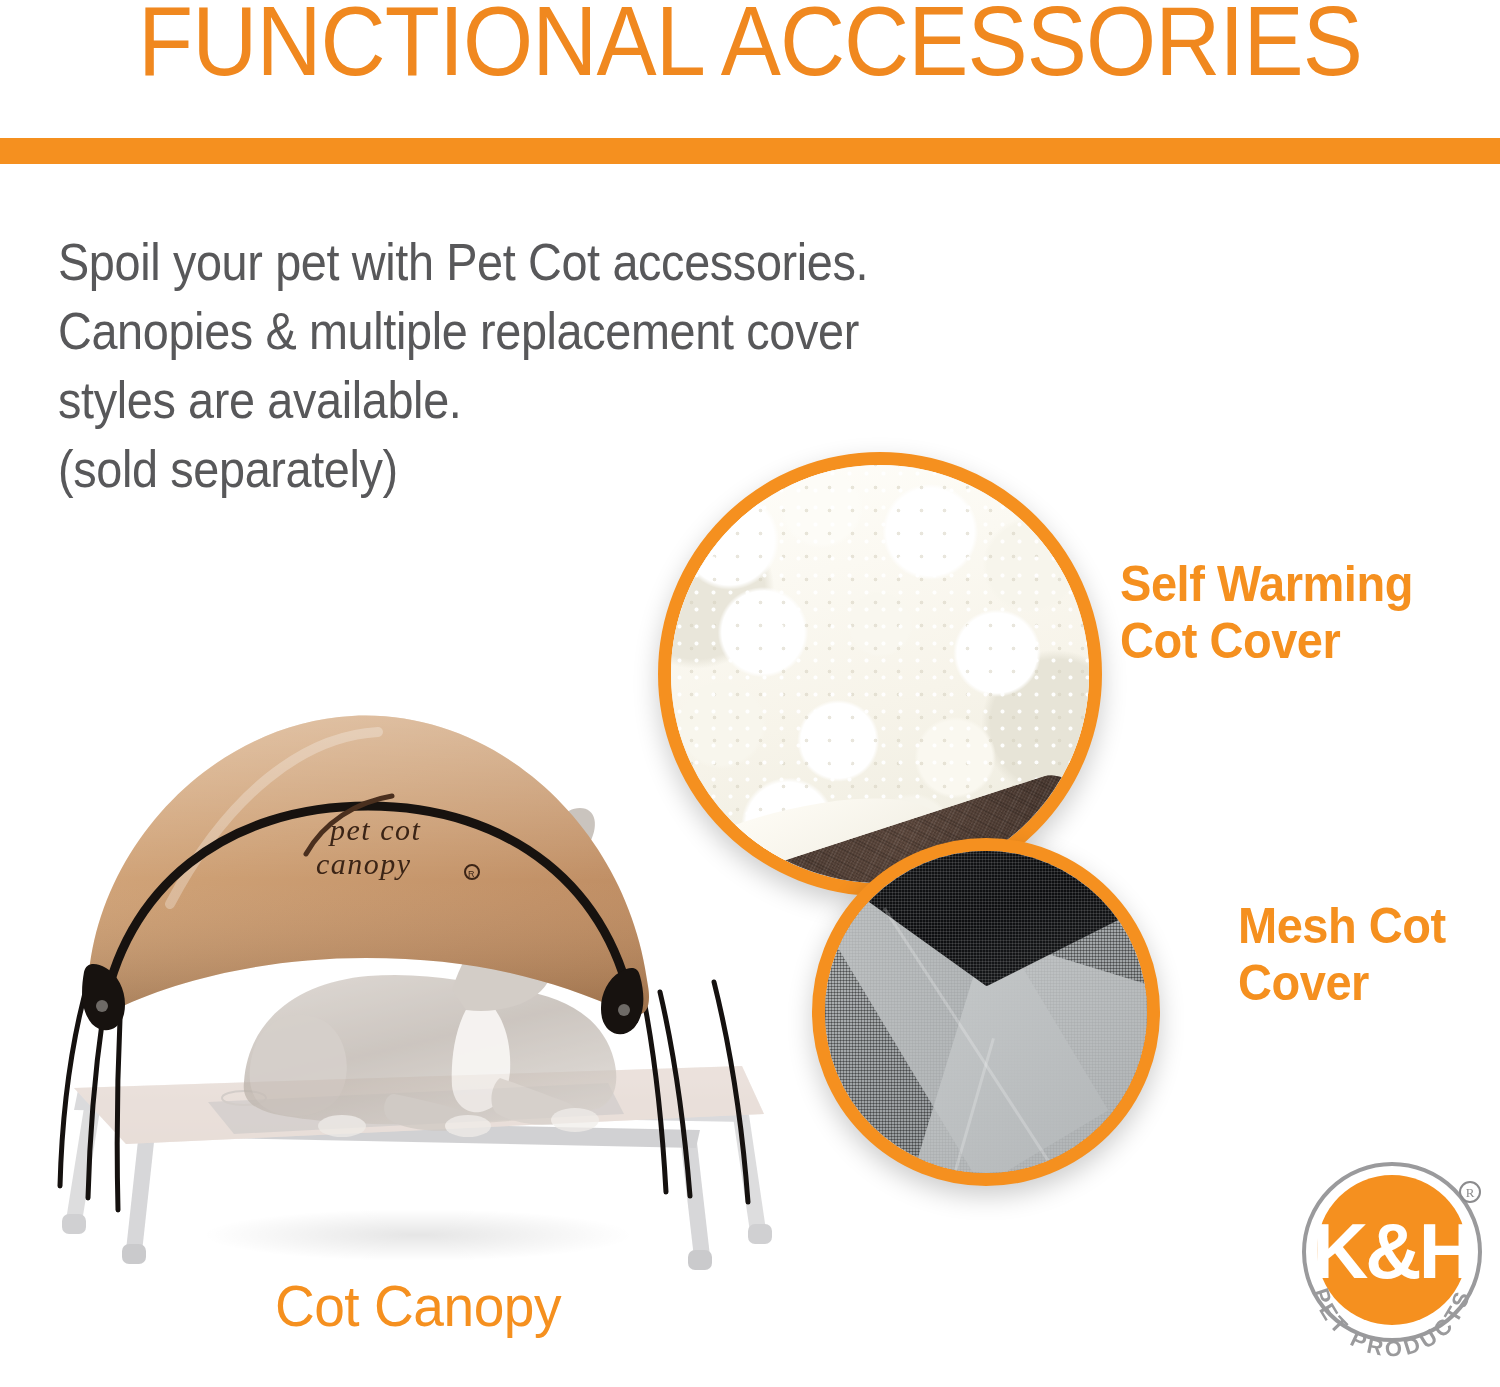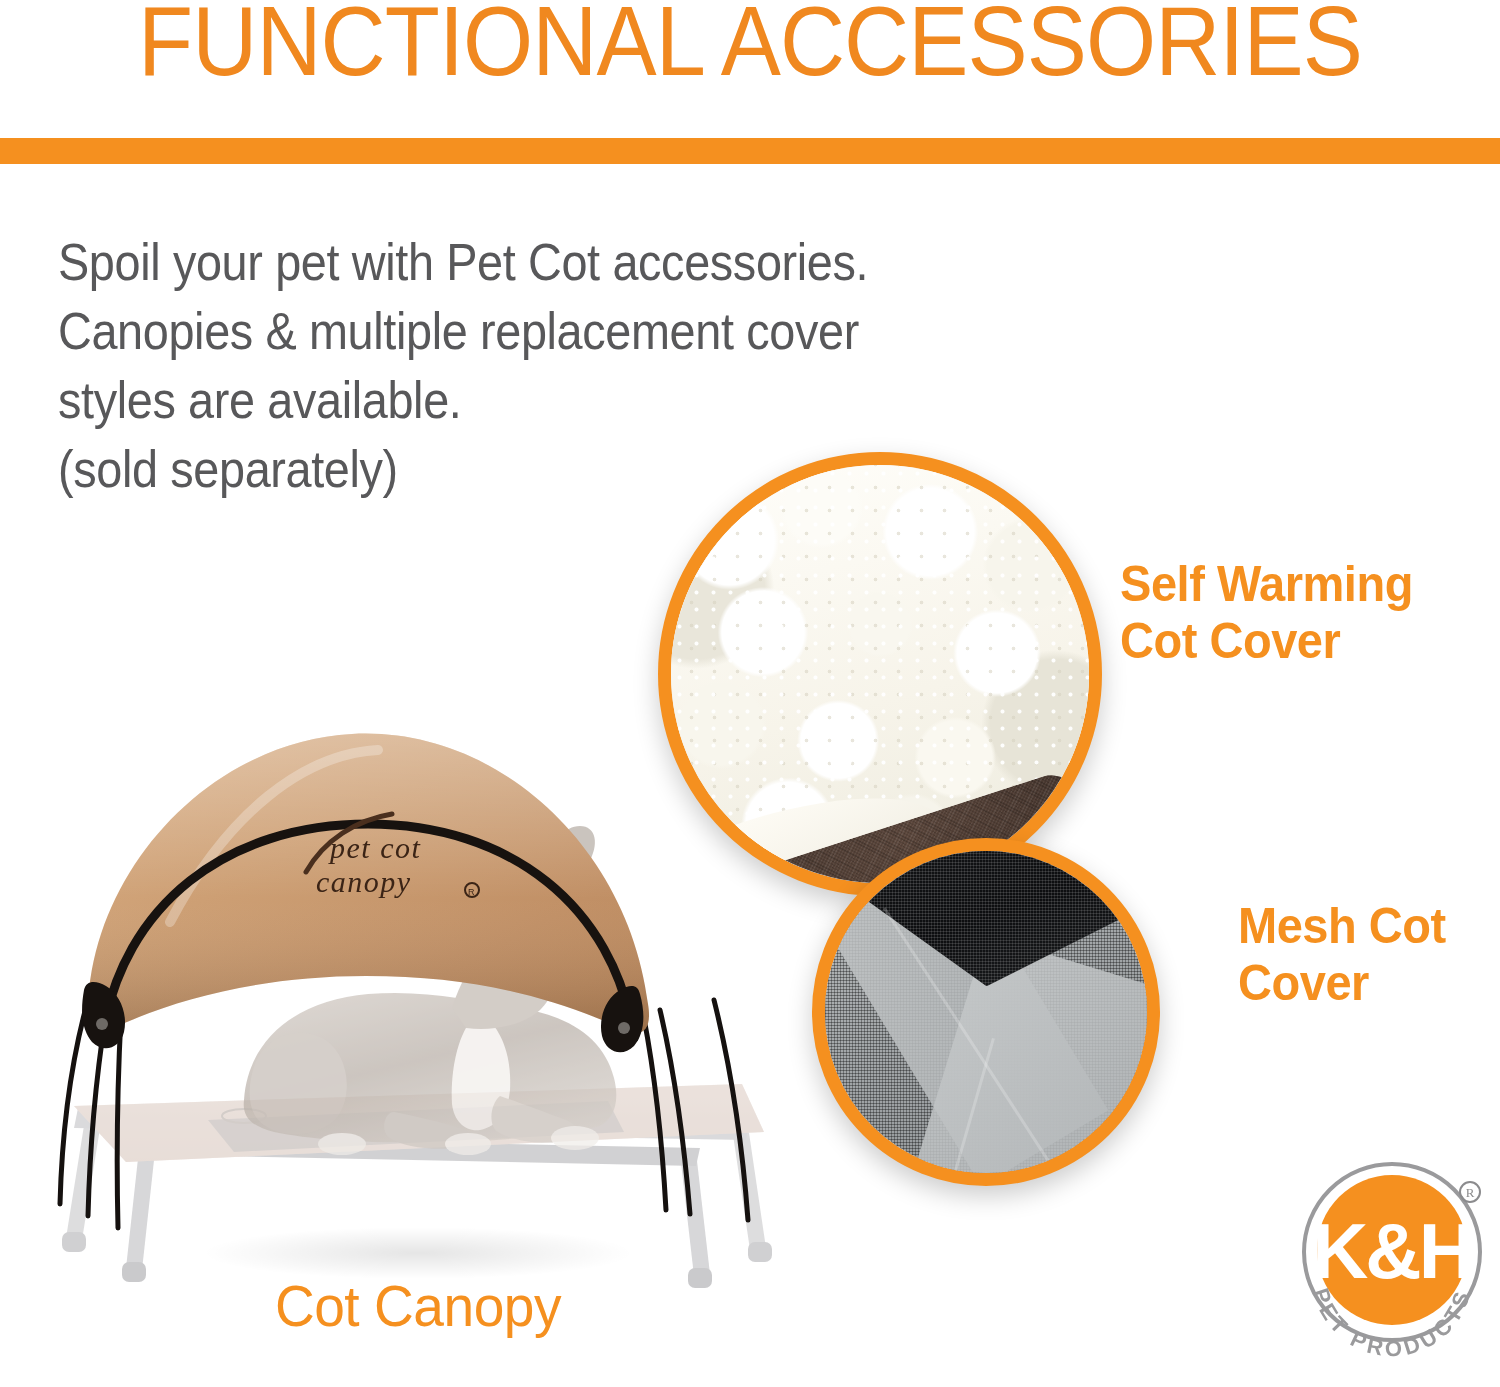--- a/index.html
+++ b/index.html
@@ -148,21 +148,21 @@
     letter-spacing:-0.5px;
     transform:scaleX(0.94);
     transform-origin:left top;
   }
   .callout-label .ln{display:block;white-space:nowrap;}
   #label-warming{left:1120px;top:556px;width:380px;}
   #label-mesh{left:1238px;top:898px;width:270px;}
 
   
   #product-scene{
-    position:absolute;left:48px;top:708px;width:740px;height:600px;
+    position:absolute;left:48px;top:690px;width:740px;height:600px;
   }
   #product-scene svg{display:block;width:740px;height:600px;}
 
   
   #caption-cot-canopy{
     position:absolute;left:48px;top:1272px;width:740px;
     text-align:center;
     color:#F5901F;
     font-family:"Liberation Sans", sans-serif;
     font-size:58px;

